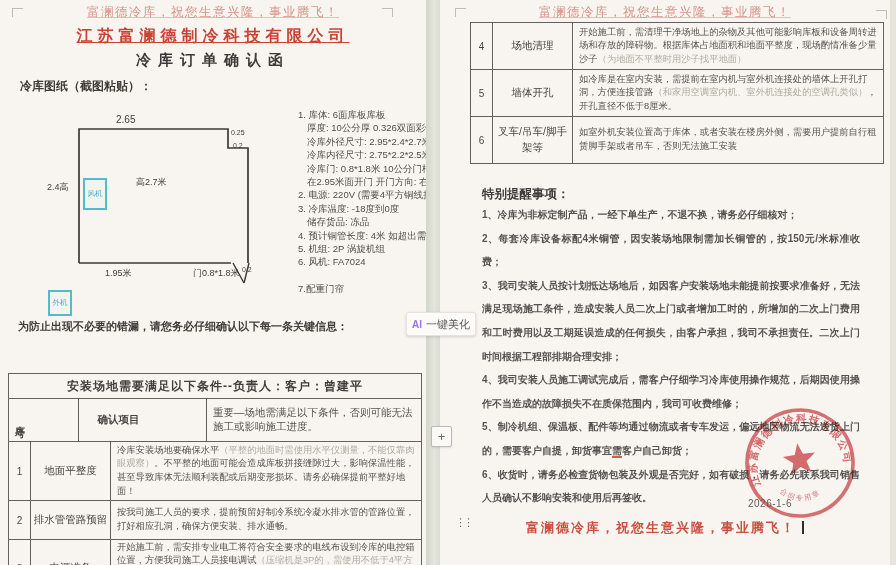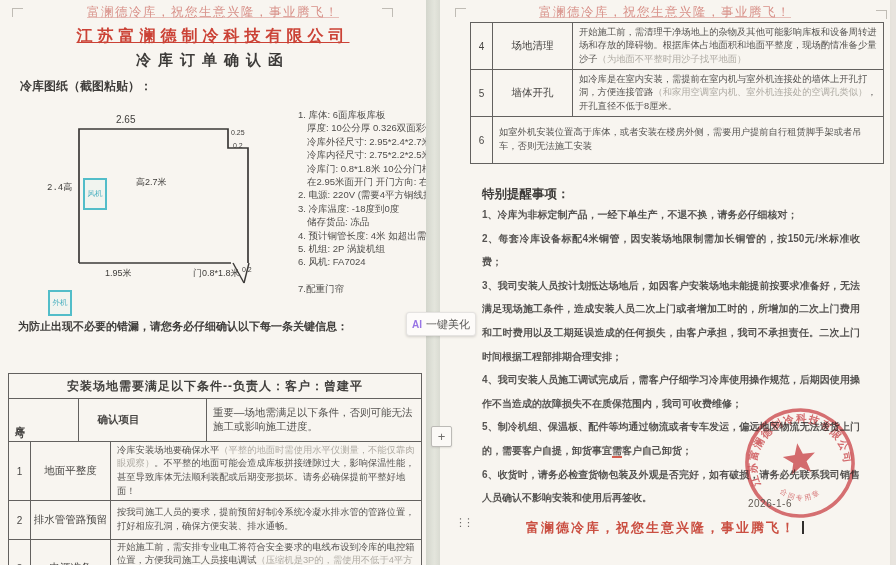--- a/index.html
+++ b/index.html
@@ -110,21 +110,21 @@
   <div>
     <svg width="220" height="195" viewBox="40 100 220 195" style="position:absolute;left:40px;top:100px;">
       <polyline points="79,263 79,129 228,129 228,148 248,148 248,263" fill="none" stroke="#1e1e1e" stroke-width="1.7"></polyline>
       <line x1="79" y1="263" x2="231" y2="263" stroke="#1e1e1e" stroke-width="1.7"></line>
       <line x1="233" y1="263" x2="244" y2="283" stroke="#1e1e1e" stroke-width="1.4"></line>
       <line x1="249" y1="263" x2="244" y2="283" stroke="#1e1e1e" stroke-width="1.4"></line>
     </svg>
     <div class="dim" style="left:116px;top:114px;font-size:10px;">2.65</div>
     <div class="dim small" style="left:231px;top:129px;">0.25</div>
     <div class="dim small" style="left:233px;top:142px;">0.2</div>
-    <div class="dim" style="left:47px;top:181px;font-family:Liberation Mono, monospace;">2.4高</div>
+    <div class="dim" style="left:47px;top:181px;">2.4高</div>
     <div class="dim" style="left:136px;top:176px;">高2.7米</div>
     <div class="dim" style="left:105px;top:267px;">1.95米</div>
     <div class="dim" style="left:193px;top:267px;">门0.8*1.8米</div>
     <div class="dim small" style="left:242px;top:266px;">0.2</div>
     <div class="cyanbox" style="left:83px;top:178px;width:20px;height:28px;">风机</div>
     <div class="cyanbox" style="left:48px;top:290px;width:20px;height:22px;">外机</div>
   </div>
 
   <div class="specs">
     <div class="spec-line">1. 库体: 6面库板库板</div>
@@ -207,20 +207,21 @@
     </div>
     <div class="trow" style="height:46px;">
       <div class="tcell c-no">5</div>
       <div class="tcell c-item">墙体开孔</div>
       <div class="tcell c-txt">
           <div class="inner"><span>如冷库是在室内安装，需提前在室内机与室外机连接处的墙体上开孔打洞，方便连接管路</span><span class="gray">（和家用空调室内机、室外机连接处的空调孔类似）</span><span>，开孔直径不低于8厘米。</span></div>
         </div>
     </div>
     <div class="trow" style="height:46px;">
       <div class="tcell c-no">6</div>
+      <div class="tcell c-item">叉车/吊车/脚手架等</div>
       <div class="tcell c-txt">
           <div class="inner"><span>如室外机安装位置高于库体，或者安装在楼房外侧，需要用户提前自行租赁脚手架或者吊车，否则无法施工安装</span></div>
         </div>
     </div>
   </div>
 
   <div class="sp-title" style="left:42px;top:186px;">特别提醒事项：</div>
 
   <div class="sp-items" style="left:42px;top:203px;width:378px;">
     <p>1、冷库为非标定制产品，一经下单生产，不退不换，请务必仔细核对；</p>

